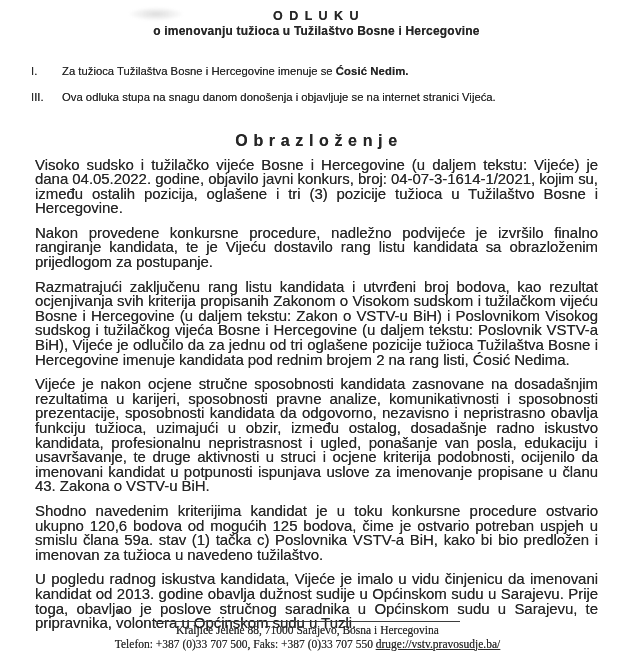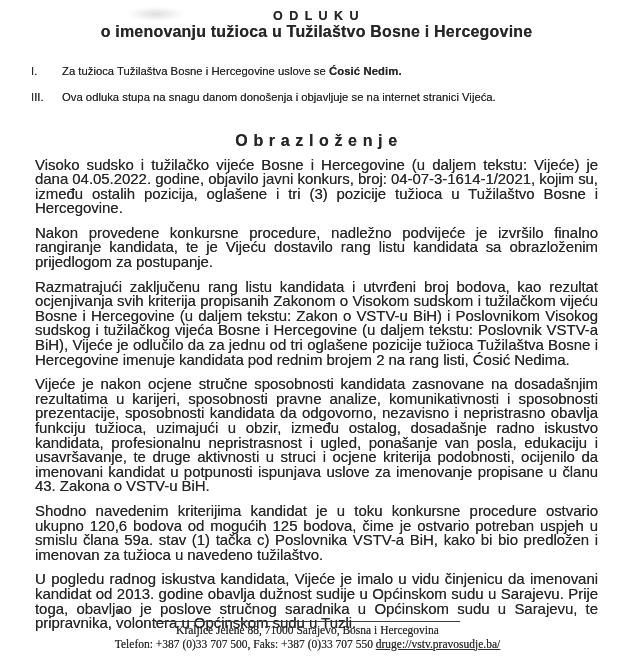--- a/index.html
+++ b/index.html
@@ -19,21 +19,21 @@
     text-align: center;
     font-weight: 700;
     font-size: 12.5px;
     line-height: 15px;
     letter-spacing: 1.5px;
     white-space: pre;
   }
   .subtitle {
     text-align: center;
     font-weight: 700;
-    font-size: 16px;
+    font-size: 12px;
     line-height: 15px;
     letter-spacing: 0.2px;
   }
 
   .decision-list { margin-top: 25px; margin-left: -4px; }
   .decision-item {
     display: flex;
     font-size: 11.3px;
     line-height: 14.5px;
     margin-bottom: 11.5px;
@@ -104,21 +104,21 @@
 <div class="page">
   <div class="scan-smudge"></div>
 
   <div class="content">
     <div class="title">O D L U K U</div>
     <div class="subtitle">o imenovanju tužioca u Tužilaštvo Bosne i Hercegovine</div>
 
     <div class="decision-list">
       <div class="decision-item">
         <span class="num">I.</span>
-        <span class="itxt"><span>Za tužioca Tužilaštva Bosne i Hercegovine uslove se </span><b>Ćosić Nedim.</b></span>
+        <span class="itxt"><span>Za tužioca Tužilaštva Bosne i Hercegovine imenuje se </span><b>Ćosić Nedim.</b></span>
       </div>
       <div class="decision-item">
         <span class="num">III.</span>
         <span class="itxt">Ova odluka stupa na snagu danom donošenja i objavljuje se na internet stranici Vijeća.</span>
       </div>
     </div>
 
     <div class="section-heading">O b r a z l o ž e n j e</div>
 
     <p class="para">Visoko sudsko i tužilačko vijeće Bosne i Hercegovine (u daljem tekstu: Vijeće) je dana 04.05.2022. godine, objavilo javni konkurs, broj: 04-07-3-1614-1/2021, kojim su, između ostalih pozicija, oglašene i tri (3) pozicije tužioca u Tužilaštvo Bosne i Hercegovine.</p>

